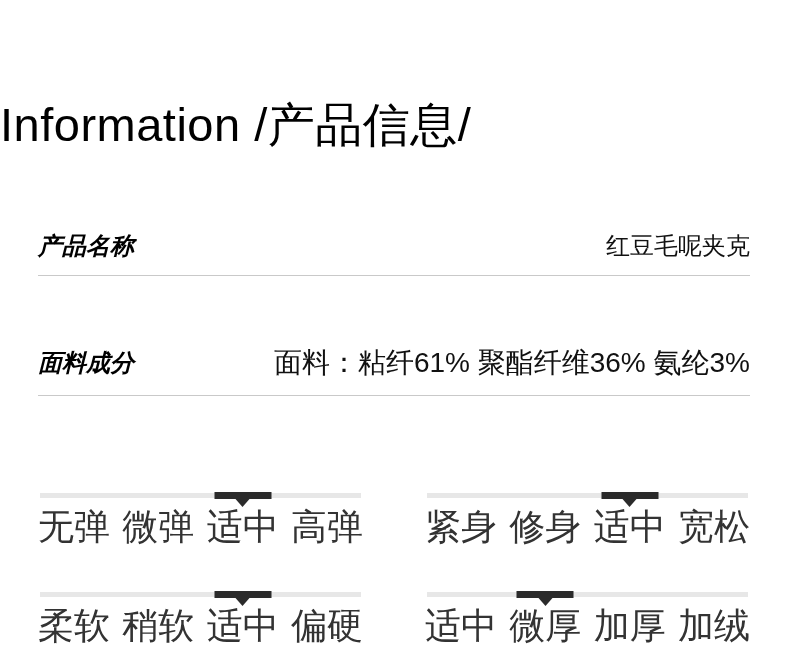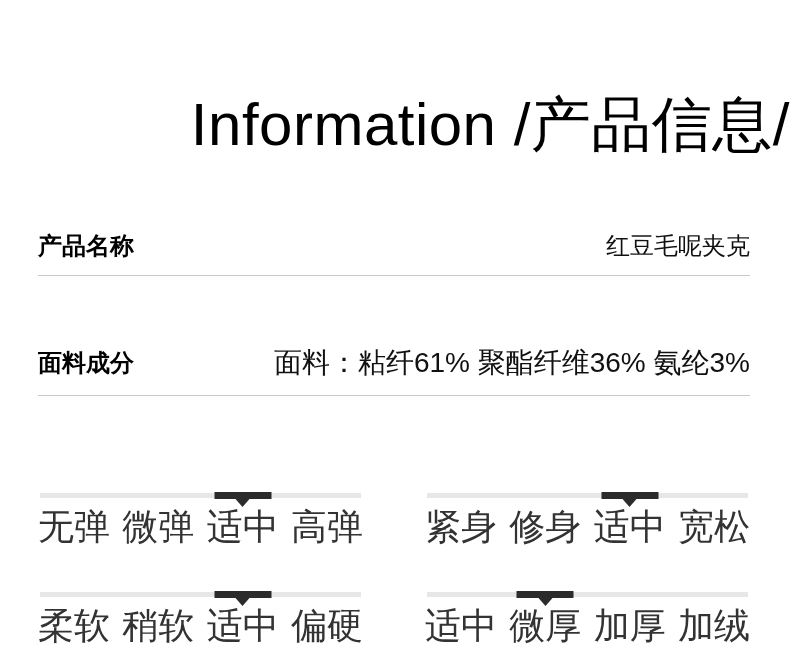--- a/index.html
+++ b/index.html
@@ -11,22 +11,22 @@
   body {
     width: 790px; height: 658px;
     overflow: hidden;
     position: relative;
   }
   .page { width: 790px; height: 658px; }
 
   
   .title {
     margin: 96px 0 0 0;
-    text-align: right;
-    font-size: 60px;
+    text-align: left;
+    font-size: 47px;
     font-weight: 400;
     line-height: 58px;
     color: var(--text-strong, #000000);
     letter-spacing: 0.5px;
   }
 
   
   .section {
     margin-left: 38px;
     margin-right: 40px;
@@ -43,20 +43,21 @@
     margin-top: 71px;
     align-items: flex-start;
     padding-bottom: 16px;
   }
   .lbl {
     font-size: 24px;
     font-weight: 700;
     color: var(--text-strong, #000000);
     line-height: 32px;
     white-space: nowrap;
+    font-style: italic;
   }
   .val {
     font-size: 24px;
     font-weight: 400;
     color: var(--text, #111111);
     line-height: 32px;
     white-space: nowrap;
     text-align: center;
   }
   .val-multiline {

